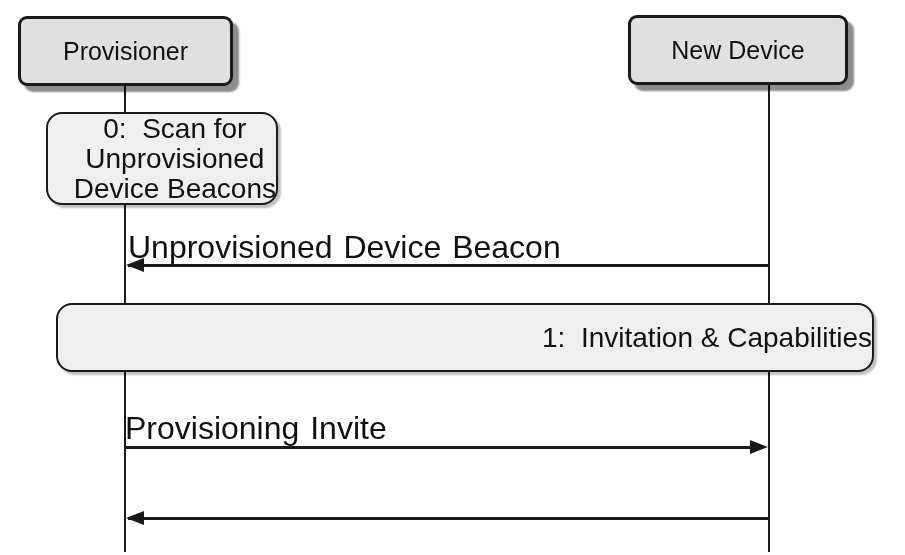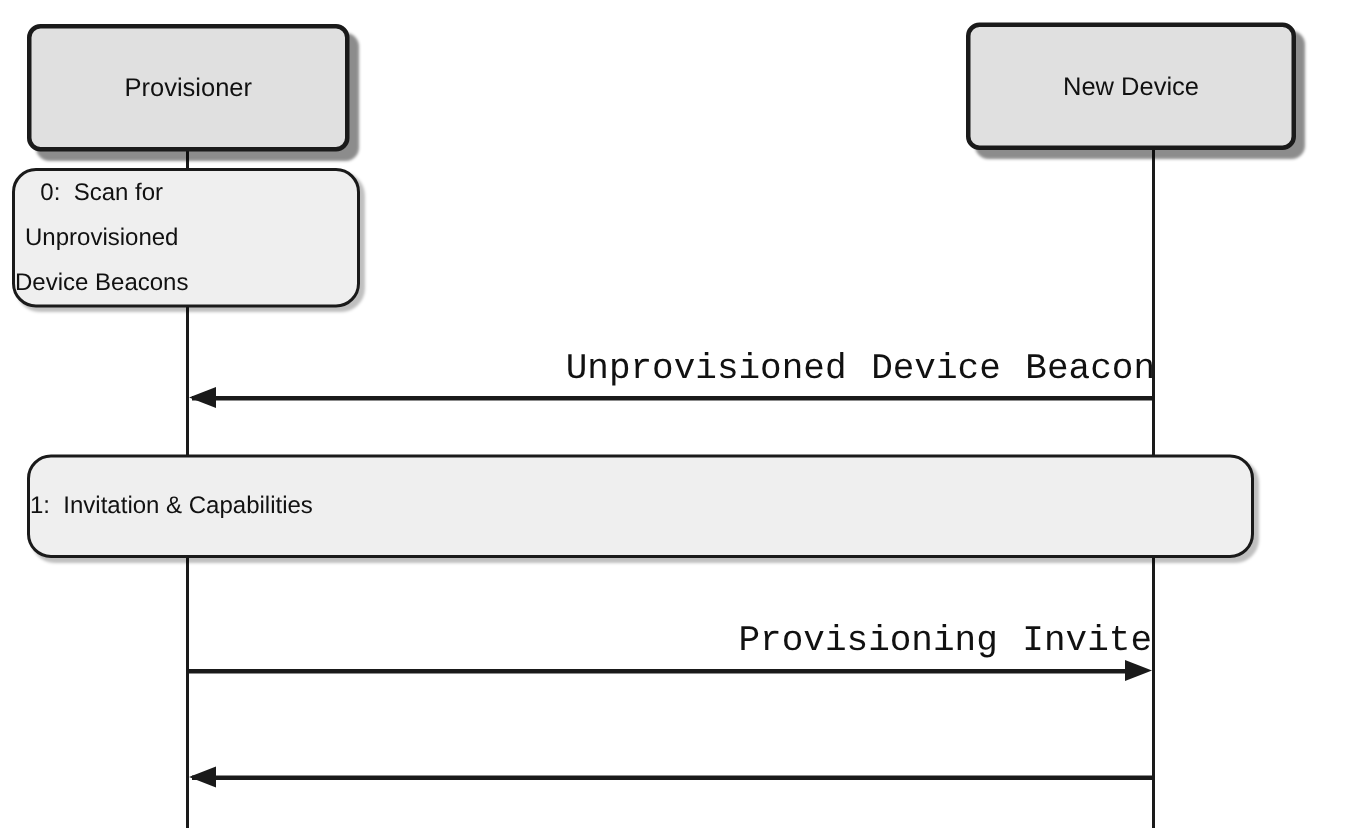--- a/index.html
+++ b/index.html
@@ -14,48 +14,48 @@
     overflow: hidden;
   }
   .lifeline {
     position: absolute;
     width: 2px;
     background: #1a1a1a;
   }
   .actor-box {
     position: absolute;
     box-sizing: border-box;
-    height: 85px;
+    height: 70px;
     background: #e0e0e0;
     border: 3px solid #1a1a1a;
     border-radius: 9px;
     box-shadow: 6px 6px 2px rgba(0,0,0,0.45);
     display: flex; align-items: center; justify-content: center;
-    font-size: 17px;
+    font-size: 25px;
   }
   .activity-box {
     position: absolute;
     box-sizing: border-box;
     background: #efefef;
     border: 2.5px solid #1a1a1a;
     border-radius: 16px;
     box-shadow: 3px 3px 2px rgba(0,0,0,0.25);
-    display: flex; align-items: center; justify-content: flex-start;
+    display: flex; align-items: center; justify-content: flex-end;
     text-align: center;
-    font-size: 16px;
+    font-size: 28px;
     line-height: 30px;
     white-space: pre-wrap;
+    margin-left: 38px;
   }
   .msg-label {
     position: absolute;
-    text-align: right;
-    font-size: 24px;
+    text-align: left;
+    font-size: 32px;
     word-spacing: 2px;
     line-height: 26px;
-    font-family: Liberation Mono, monospace;
   }
   .msg-line {
     position: absolute;
     height: 2.5px;
     background: #1a1a1a;
   }
   .arrow-w {
     position: absolute;
     width: 0; height: 0;
     border-top: 7px solid transparent;
@@ -74,21 +74,21 @@
 <body>
 
 <div id="stage">
 
   <div class="lifeline" style="left:124px; top:86px; height:466px;"></div>
   <div class="lifeline" style="left:768px; top:84px; height:468px;"></div>
 
   <div class="actor-box" style="left:18px; top:16px; width:215px;">
     <span>Provisioner</span>
   </div>
-  <div class="actor-box" style="left:644px; top:15px; width:220px;">
+  <div class="actor-box" style="left:628px; top:15px; width:220px;">
     <span>New Device</span>
   </div>
 
   <div class="msg-label" style="left:128px; top:234px; width:642px;">Unprovisioned Device Beacon</div>
   <div class="msg-line" style="left:128px; top:264px; width:642px;"></div>
   <div class="arrow-w" style="left:126px; top:258px;"></div>
 
   <div class="activity-box" style="left:8px; top:112px; width:232px; height:93px;">
     <span>0:  Scan for
 Unprovisioned

